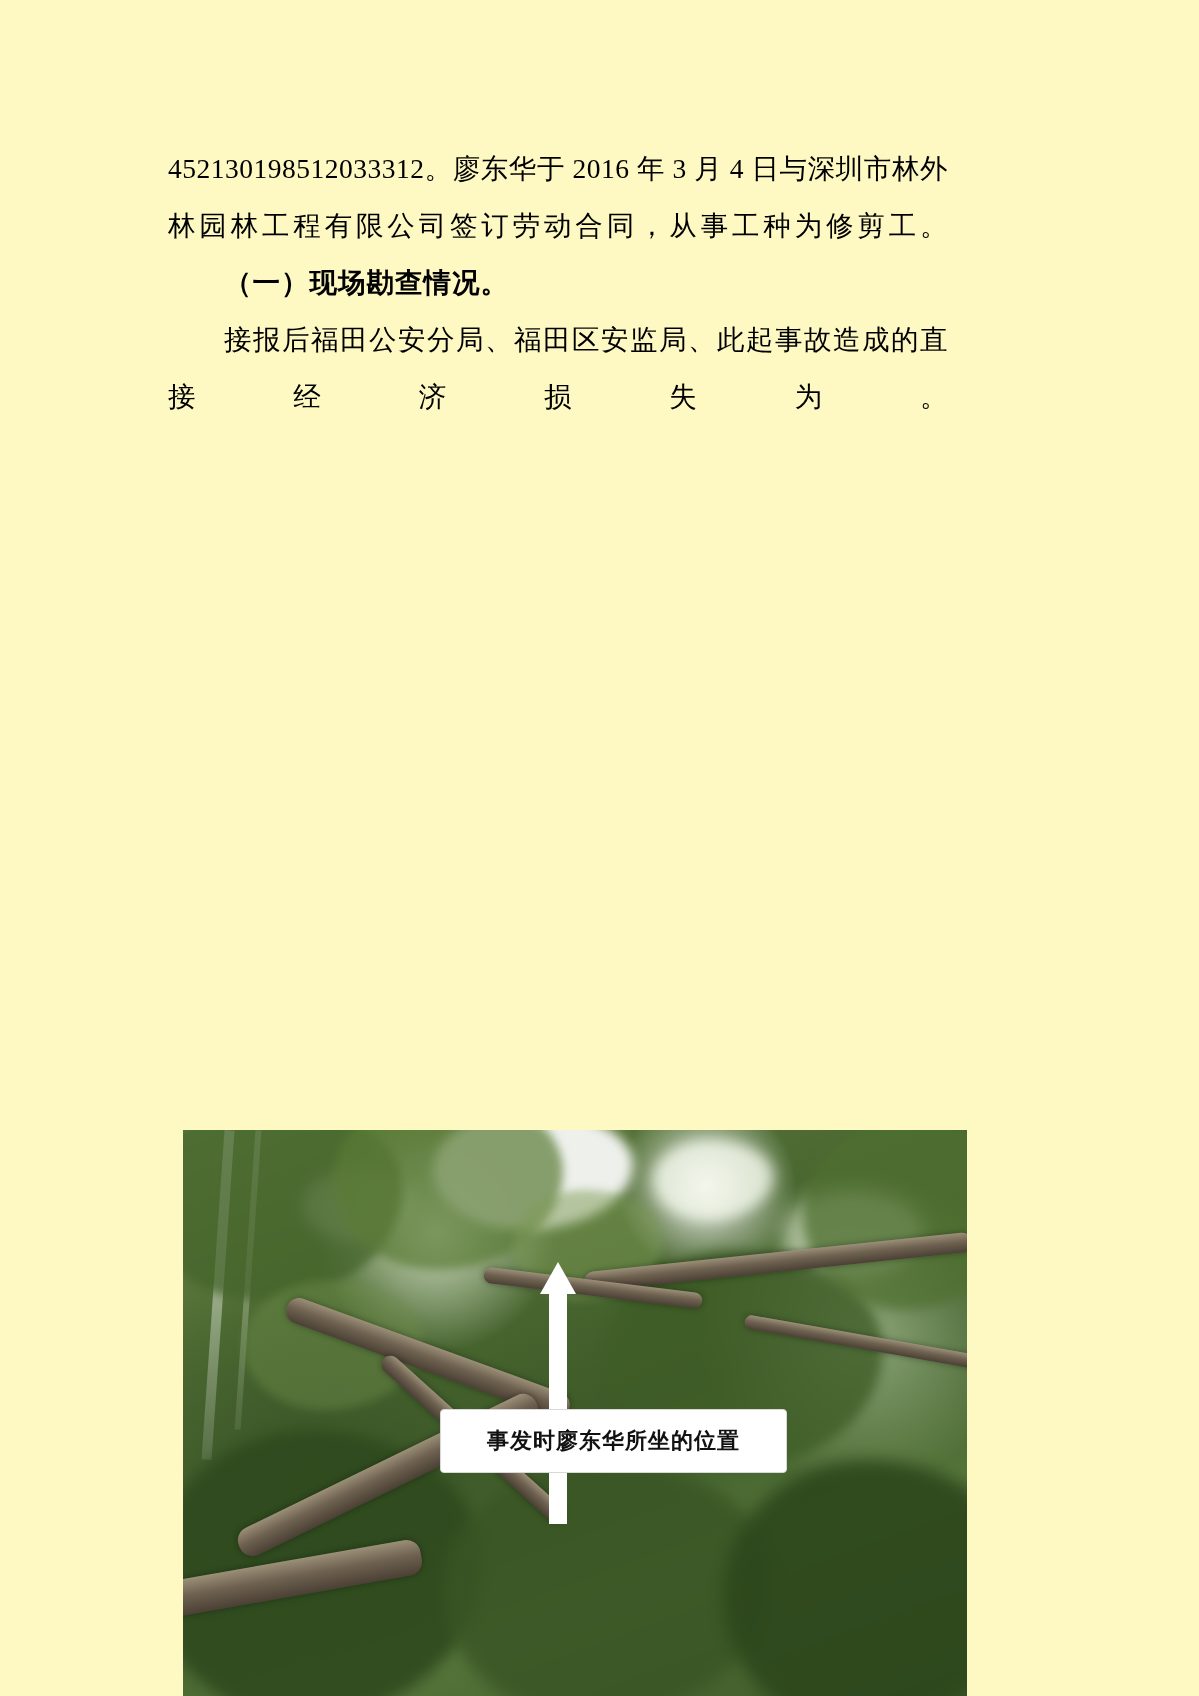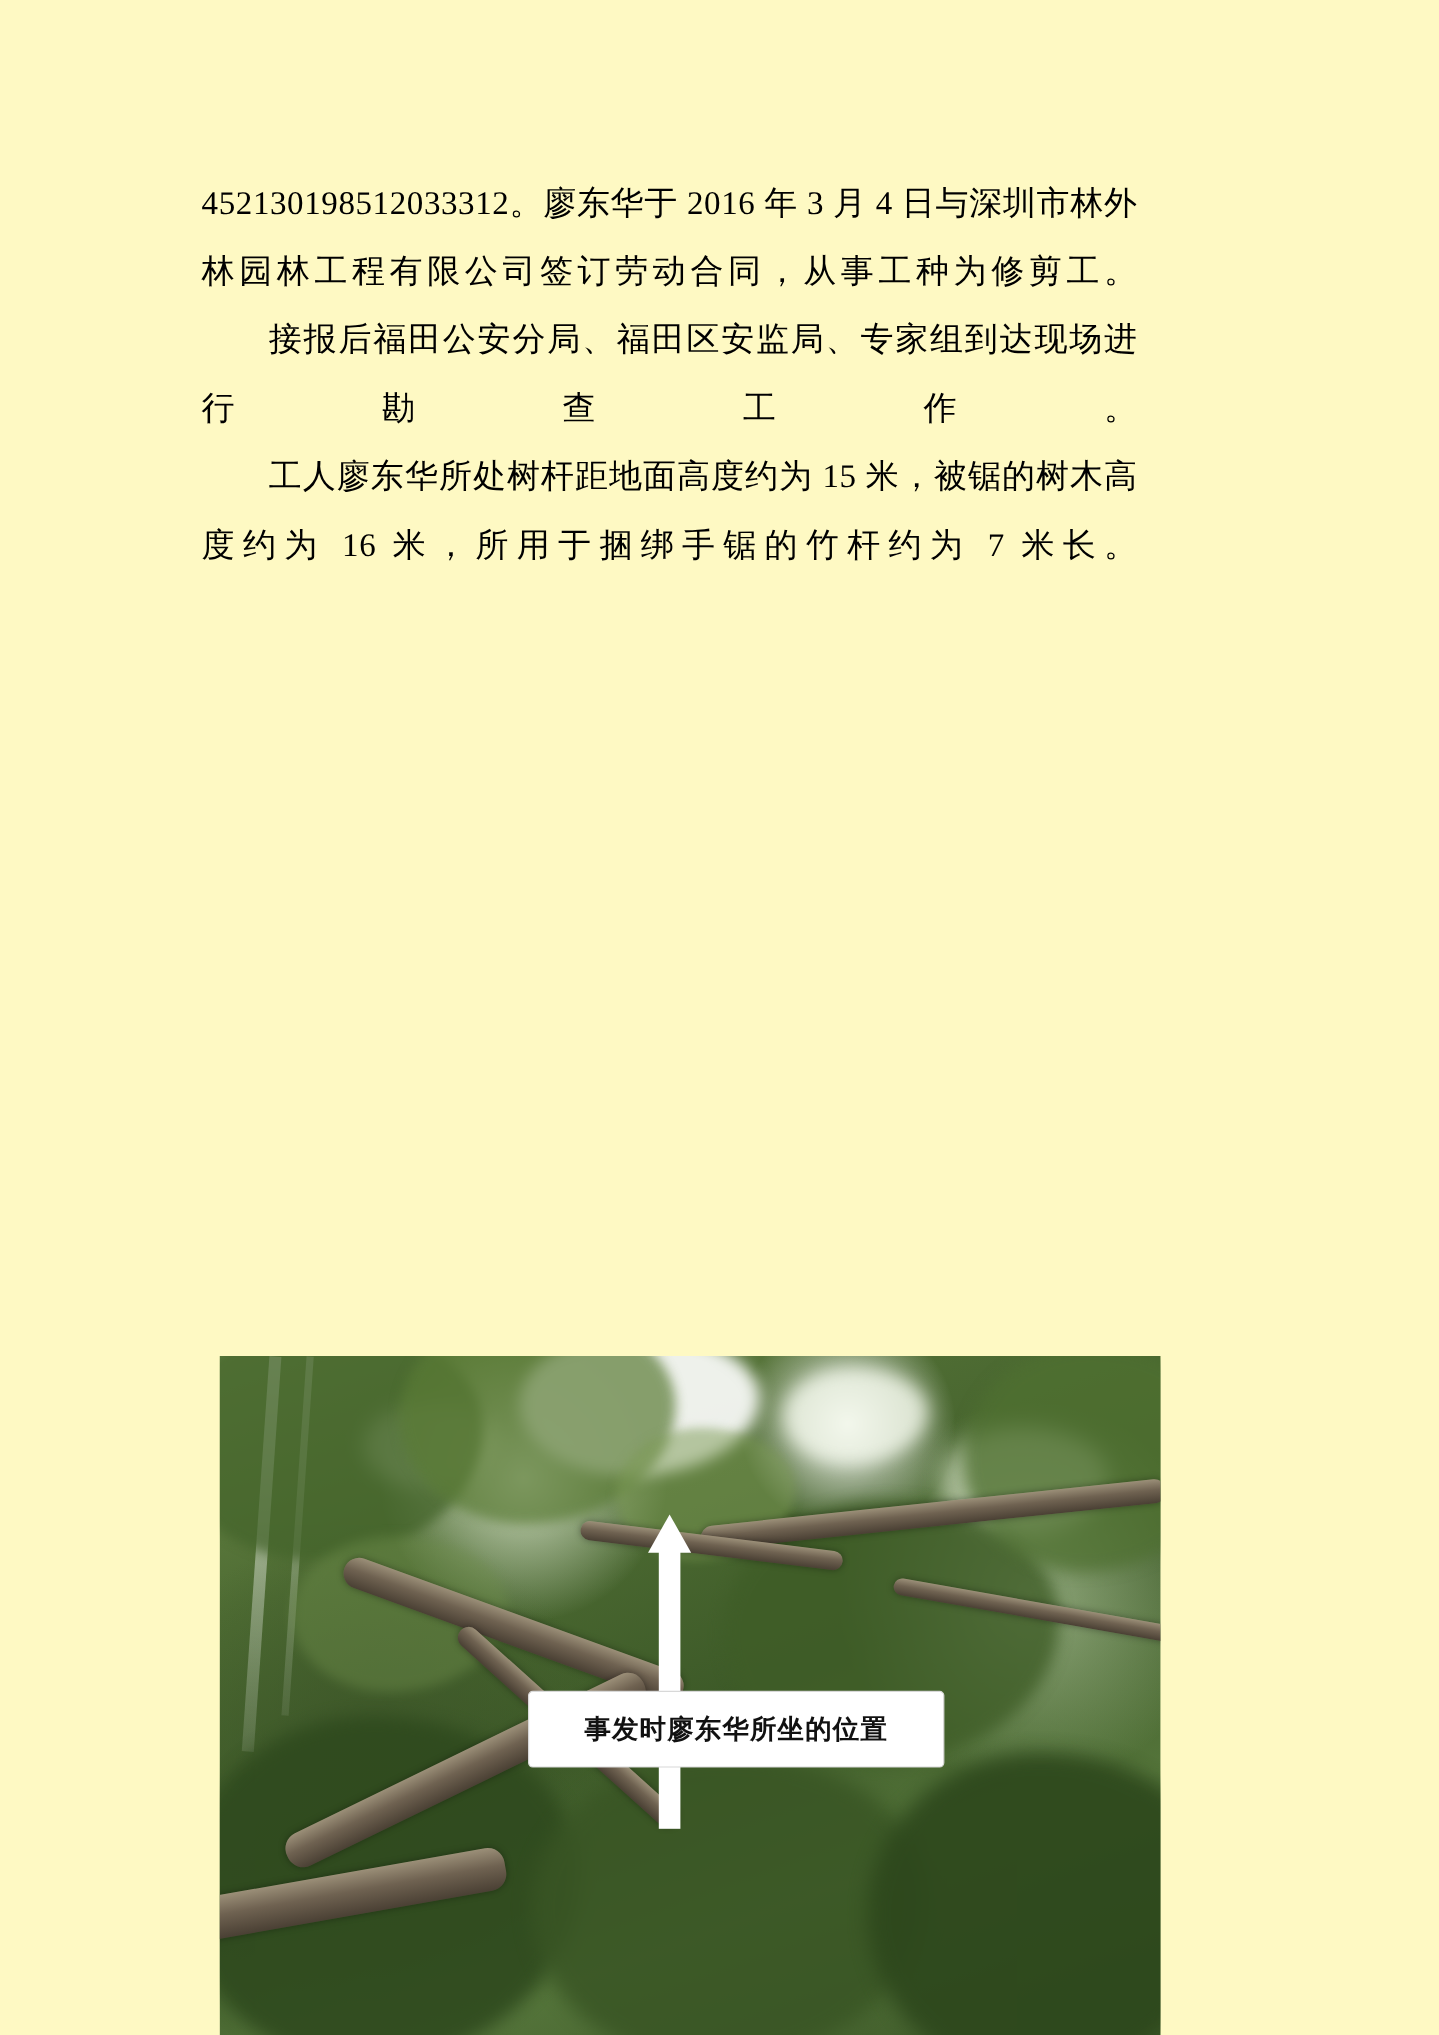--- a/index.html
+++ b/index.html
@@ -134,22 +134,22 @@
     letter-spacing: 1px;
   }
 </style>
 </head>
 <body>
 
 <div class="page">
 
   <div class="content">
     <p class="spread">452130198512033312。廖东华于 2016 年 3 月 4 日与深圳市林外林园林工程有限公司签订劳动合同，从事工种为修剪工。</p>
-    <p class="indent spread">接报后福田公安分局、福田区安监局、专家组到达现场进行勘查工作。</p>
-    <p class="indent spread">工人廖东华所处树杆距地面高度约为 15 米，被锯的树木高度约为 16 米，所用于捆绑手锯的竹杆约为 7 米长。</p>
+    <p class="bold">（一）现场勘查情况。</p>
+    <p class="indent spread">接报后福田公安分局、福田区安监局、此起事故造成的直接经济损失为。</p>
   </div>
 
   <div class="fig-wrap">
     <div class="photo">
 
       <div class="leaf" style="left:250px; top:-20px; width:200px; height:120px; background:#ffffff; opacity:0.9; filter:blur(6px);"></div>
       <div class="leaf" style="left:470px; top:10px; width:120px; height:80px; background:#f2f7ea; opacity:0.8; filter:blur(7px);"></div>
       <div class="leaf" style="left:600px; top:60px; width:140px; height:90px; background:#e6f0d8; opacity:0.55; filter:blur(9px);"></div>
       <div class="leaf" style="left:120px; top:40px; width:110px; height:70px; background:#dfeccd; opacity:0.5; filter:blur(8px);"></div>
 

